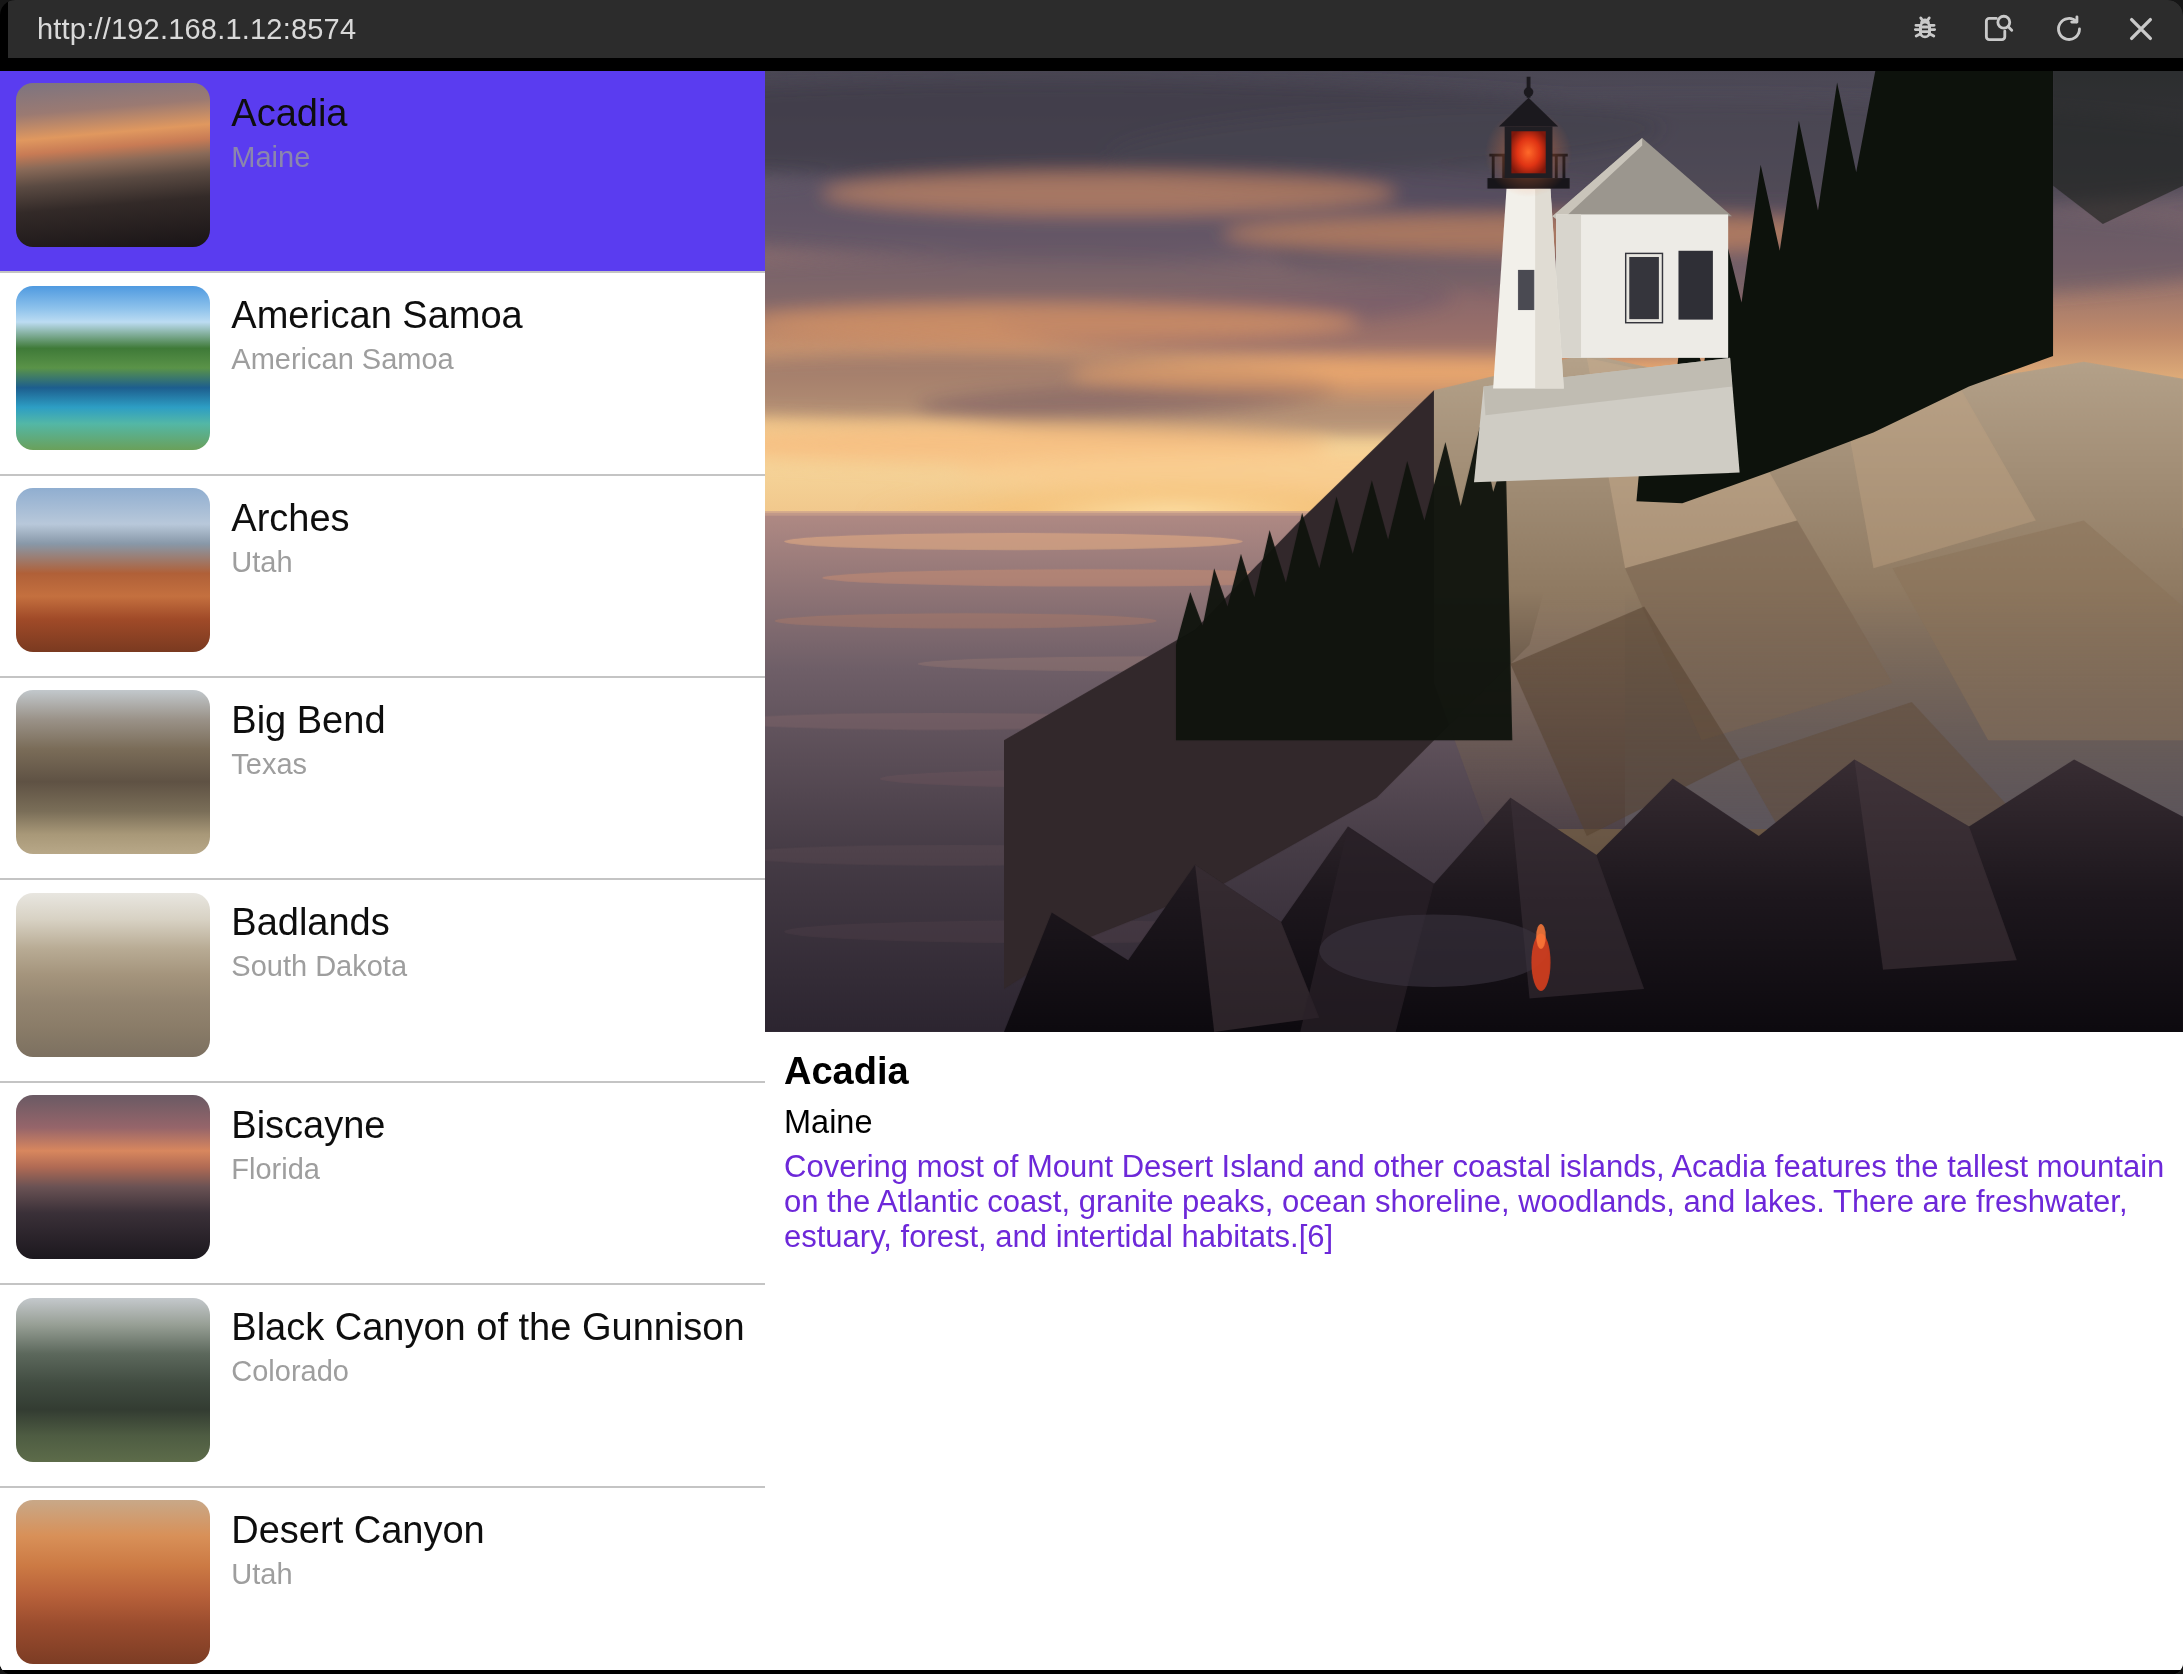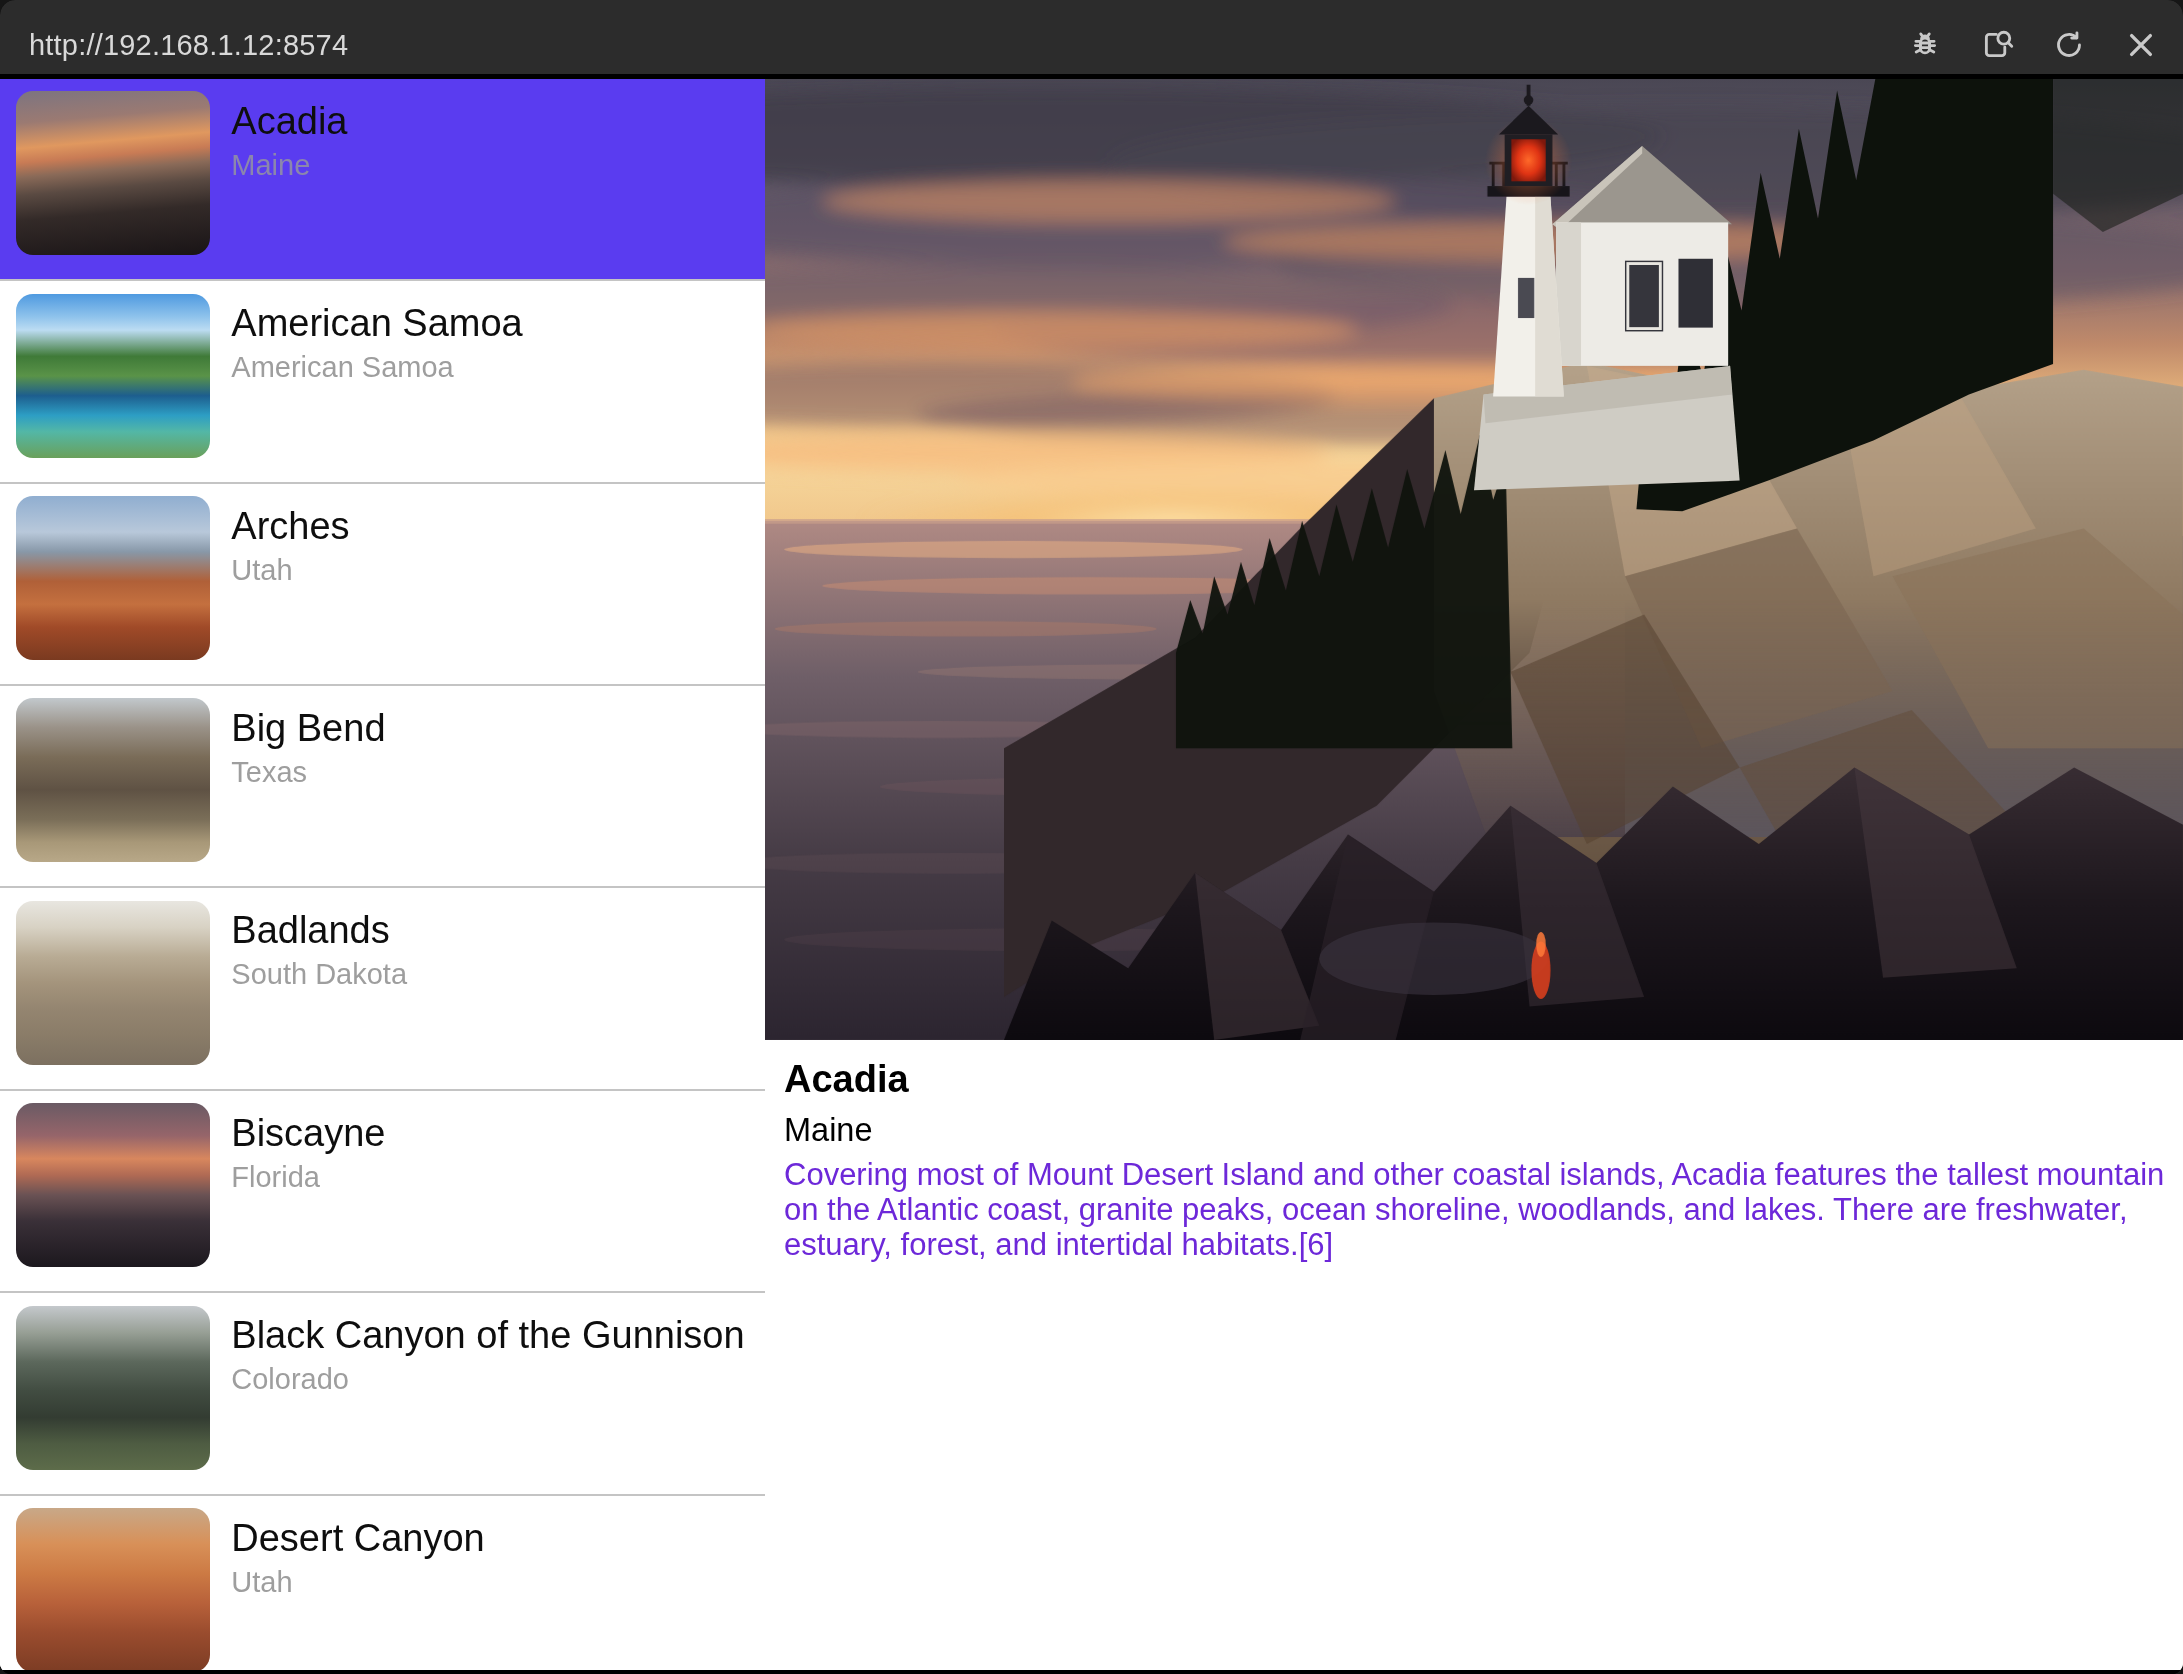--- a/index.html
+++ b/index.html
@@ -1,30 +1,30 @@
 <!DOCTYPE html>
 <html style="--accent: #5a3cf0;"><head>
 <meta charset="utf-8">
 <style>
   html,body{margin:0;padding:0;background:#161616;}
   body{width:2183px;height:1675px;overflow:hidden;font-family:"Liberation Sans",sans-serif;}
   .window{position:absolute;inset:0;display:flex;flex-direction:column;
           border-radius:15.3px 15.3px 11.5px 11.5px;overflow:hidden;background:#000;}
   
   .titlebar{height:58px;background:#2c2c2c;display:flex;align-items:center;
-            padding:16px 25px 0 29px;flex-shrink:0;}
+            padding:0 25px 0 29px;flex-shrink:0;margin-left:8px;}
   .url{font-size:29px;color:#d9d9d9;letter-spacing:0.2px;}
   .tb-icons{margin-left:auto;display:flex;align-items:center;gap:38px;}
   .tb-btn{background:none;border:none;padding:0;margin:0;cursor:pointer;line-height:0;}
   .tb-btn svg{width:34px;height:34px;stroke:#c9c9c9;fill:none;stroke-width:2;
               stroke-linecap:round;stroke-linejoin:round;}
   .tb-divider{height:4.8px;background:#000;flex-shrink:0;}
   .bottom-edge{height:3.8px;background:#000;flex-shrink:0;}
   
-  .content{flex:1;display:flex;background:#fff;overflow:hidden;}
+  .content{flex:1;display:flex;background:#fff;overflow:hidden;margin-top:8px;}
   .list-pane{width:765px;flex-shrink:0;overflow:hidden;background:#fff;}
   .park-row{height:188px;border-bottom:2.9px solid #c4c4c4;display:flex;
             padding:12.4px 0 0 16.3px;box-sizing:content-box;background:#fff;}
   .park-row.selected{background:var(--accent,#5a3cf0);}
   .thumb{width:194px;height:164px;border-radius:17px;flex-shrink:0;background:#888;}
   .row-text{margin-left:21px;padding-top:5.7px;min-width:0;}
   .row-title{font-size:38px;line-height:48px;font-weight:500;color:#0e0e0e;white-space:nowrap;}
   .row-sub{font-size:29px;line-height:36px;color:#9e9e9e;margin-top:1.9px;}
   .park-row.selected .row-sub{color:#8b86ad;}
   

